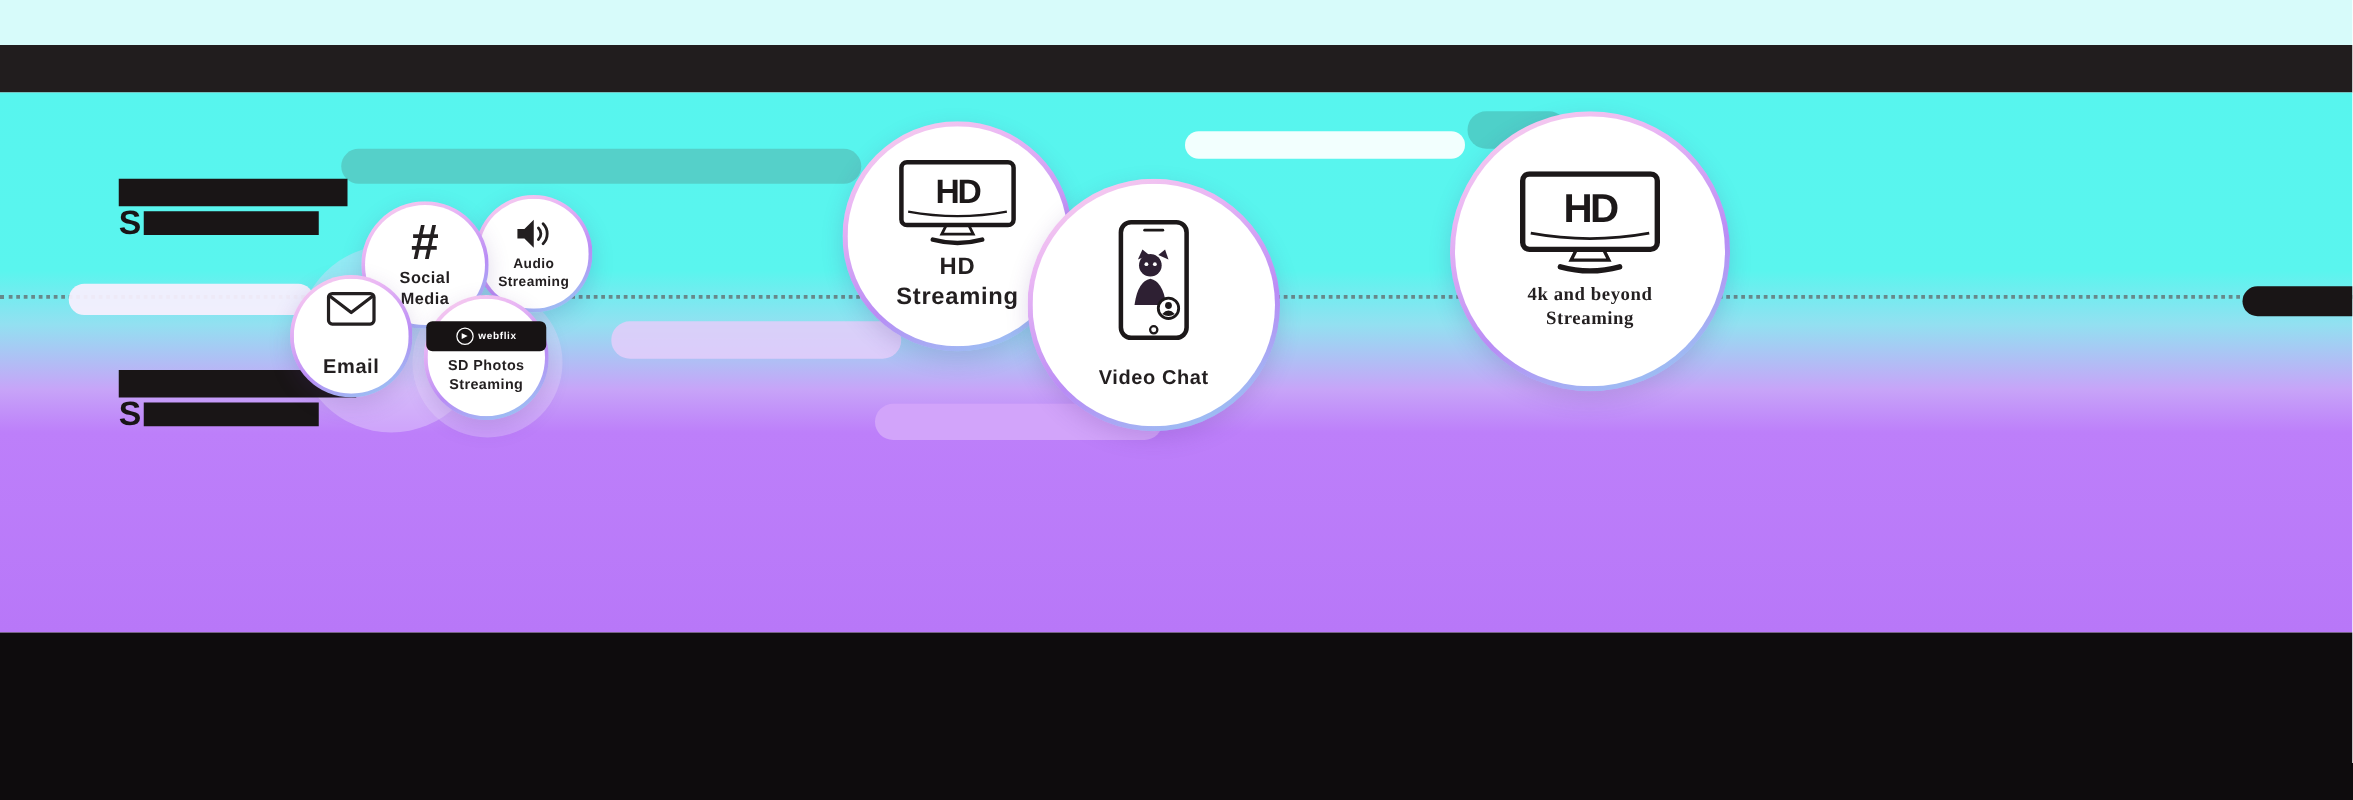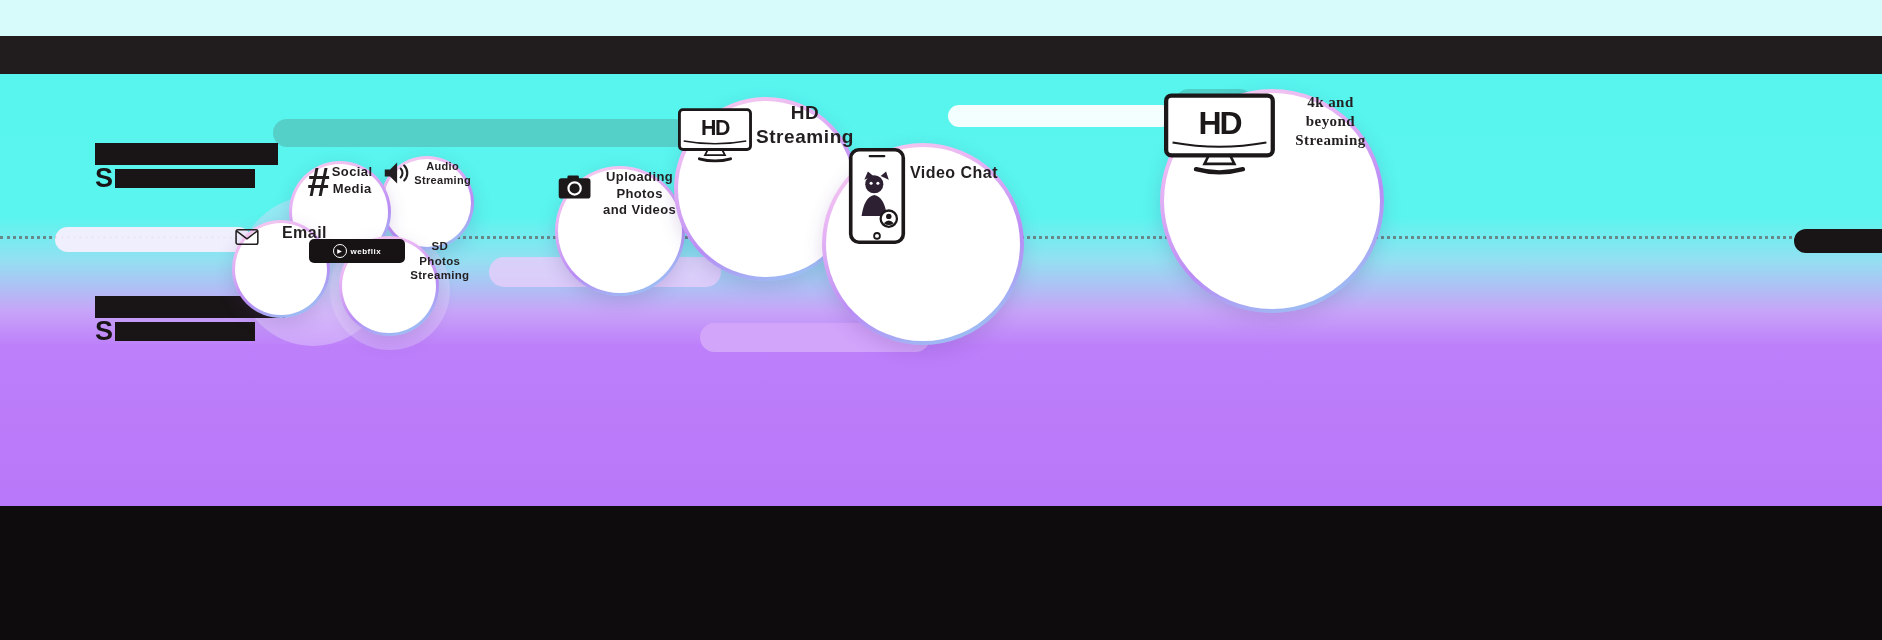--- a/index.html
+++ b/index.html
@@ -47,21 +47,21 @@
   .end-pill{position:absolute;left:1794px;top:229px;width:88px;height:24px;
     background:#191516;border-radius:12px 0 0 12px;z-index:3;}
 
   
   .bubble{
     position:absolute;border-radius:50%;
     border:3px solid transparent;
     background:linear-gradient(#fff,#fff) padding-box,
                linear-gradient(155deg,#fbd3ec 0%,#e9b6f4 28%,#b98cf5 62%,#8fd3f2 100%) border-box;
     box-shadow:0 6px 18px rgba(90,50,140,0.18);
-    display:flex;flex-direction:row;align-items:flex-start;justify-content:center;
+    display:flex;flex-direction:column;align-items:center;justify-content:center;
     text-align:center;z-index:4;
   }
   .label{font-weight:700;line-height:1.28;letter-spacing:0.03em;color:#231f20;}
   .label span{display:block;}
 
   .b-email {left:232px;top:220px;width:92px;height:92px;z-index:5;gap:23px;}
   .b-social{left:289px;top:161px;width:96px;height:96px;z-index:4;gap:2px;}
   .b-audio {left:380px;top:156px;width:88px;height:88px;z-index:3;gap:3px;}
   .b-sd    {left:339px;top:236px;width:94px;height:94px;z-index:5;gap:5px;}
   .b-upload{left:555px;top:166px;width:124px;height:124px;z-index:3;gap:6px;}
@@ -158,31 +158,20 @@
     <div class="webflix">
       <span class="wf-play">▶</span>
       <span class="wf-text">webflix</span>
     </div>
     <div class="label">
       <span>SD Photos</span>
       <span>Streaming</span>
     </div>
   </div>
 
-  <div class="bubble b-upload">
-    <svg width="46" height="36" viewBox="0 0 46 36">
-      <path d="M15 2 h12 a2 2 0 0 1 2 2 v4 h-16 V4 a2 2 0 0 1 2 -2 z" fill="#1c1819"></path>
-      <rect x="1" y="6" width="44" height="28" rx="4" fill="#1c1819"></rect>
-      <circle cx="23" cy="20" r="8.5" fill="none" stroke="#ffffff" stroke-width="3"></circle>
-    </svg>
-    <div class="label">
-      <span>Uploading Photos</span>
-      <span>and Videos</span>
-    </div>
-  </div>
 
   <div class="bubble b-hd">
     <svg width="94" height="70" viewBox="0 0 104 78">
       <rect x="2" y="2" width="100" height="56" rx="5" fill="#ffffff" stroke="#1c1819" stroke-width="4"></rect>
       <path d="M8 46 Q52 54 96 46" fill="none" stroke="#1c1819" stroke-width="2"></path>
       <text x="52" y="38" text-anchor="middle" font-size="30" font-weight="800" letter-spacing="-2" fill="#1c1819">HD</text>
       <path d="M42 58 L62 58 L66 66 L38 66 Z" fill="none" stroke="#1c1819" stroke-width="2.5"></path>
       <path d="M30 71 Q52 77 74 71" fill="none" stroke="#1c1819" stroke-width="4" stroke-linecap="round"></path>
     </svg>
     <div class="label">

